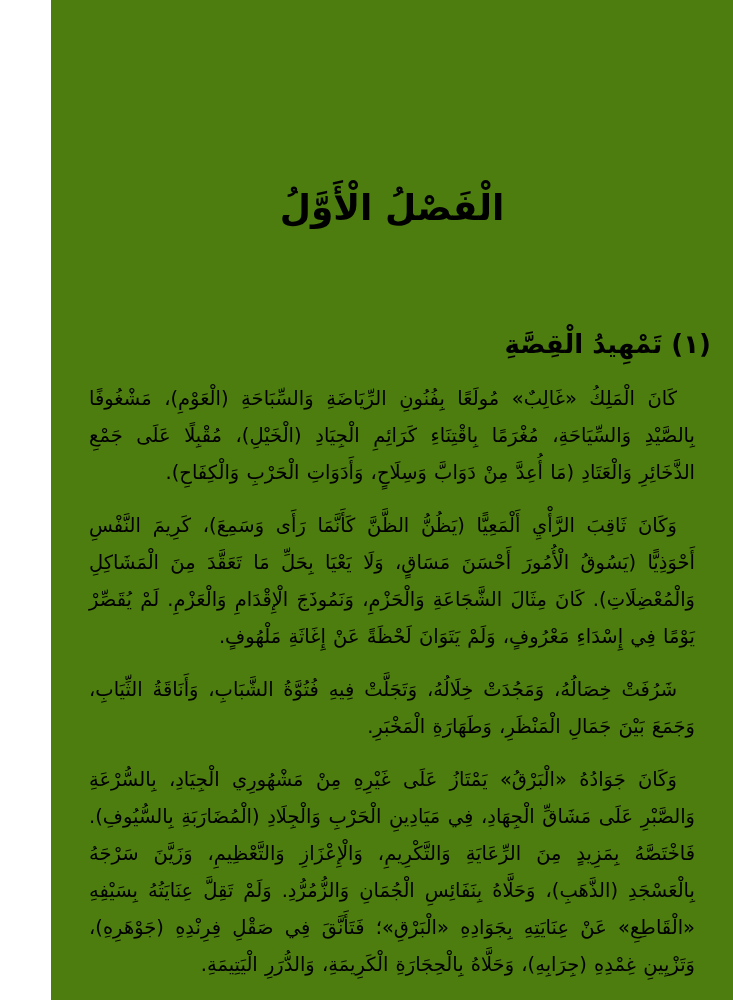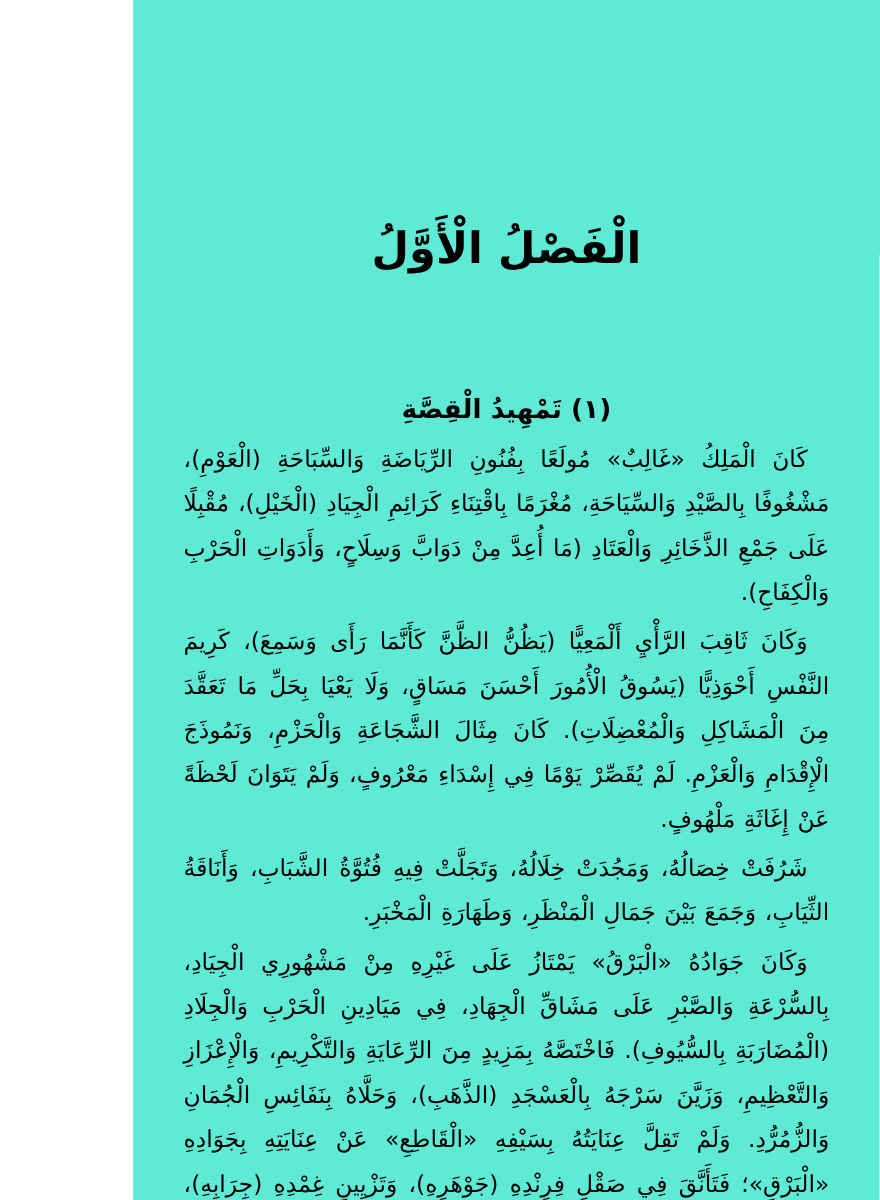--- a/index.html
+++ b/index.html
@@ -4,46 +4,46 @@
 <style>
   html, body {
     margin: 0;
     padding: 0;
     background: #ffffff;
     color: #000000;
     font-family: "DejaVu Sans", sans-serif;
   }
   .page {
     position: relative;
-    width: 622px;
+    width: 682px;
     height: 1000px;
-    background: #5eead4;
+    background: #4d7c0f;
     box-sizing: border-box;
-    padding: 0 38px;
+    padding: 0 22px;
     direction: rtl;
     overflow: hidden;
   }
   .chapter-title {
     margin: 0;
     padding-top: 183px;
     text-align: center;
     font-size: 36px;
     font-weight: bold;
     line-height: 1.4;
     letter-spacing: 0;
   }
   .section-heading {
     margin: 92px 0 6px 0;
-    text-align: center;
-    font-size: 22px;
+    text-align: right;
+    font-size: 26px;
     font-weight: bold;
     line-height: 1.5;
   }
   .body-text p {
-    margin: 4px;
+    margin: 16px;
     font-size: 19.5px;
     line-height: 37px;
     text-align: justify;
     text-justify: inter-word;
     text-indent: 18px;
     word-spacing: 1px;
   }
 </style>
 </head>
 <body>

